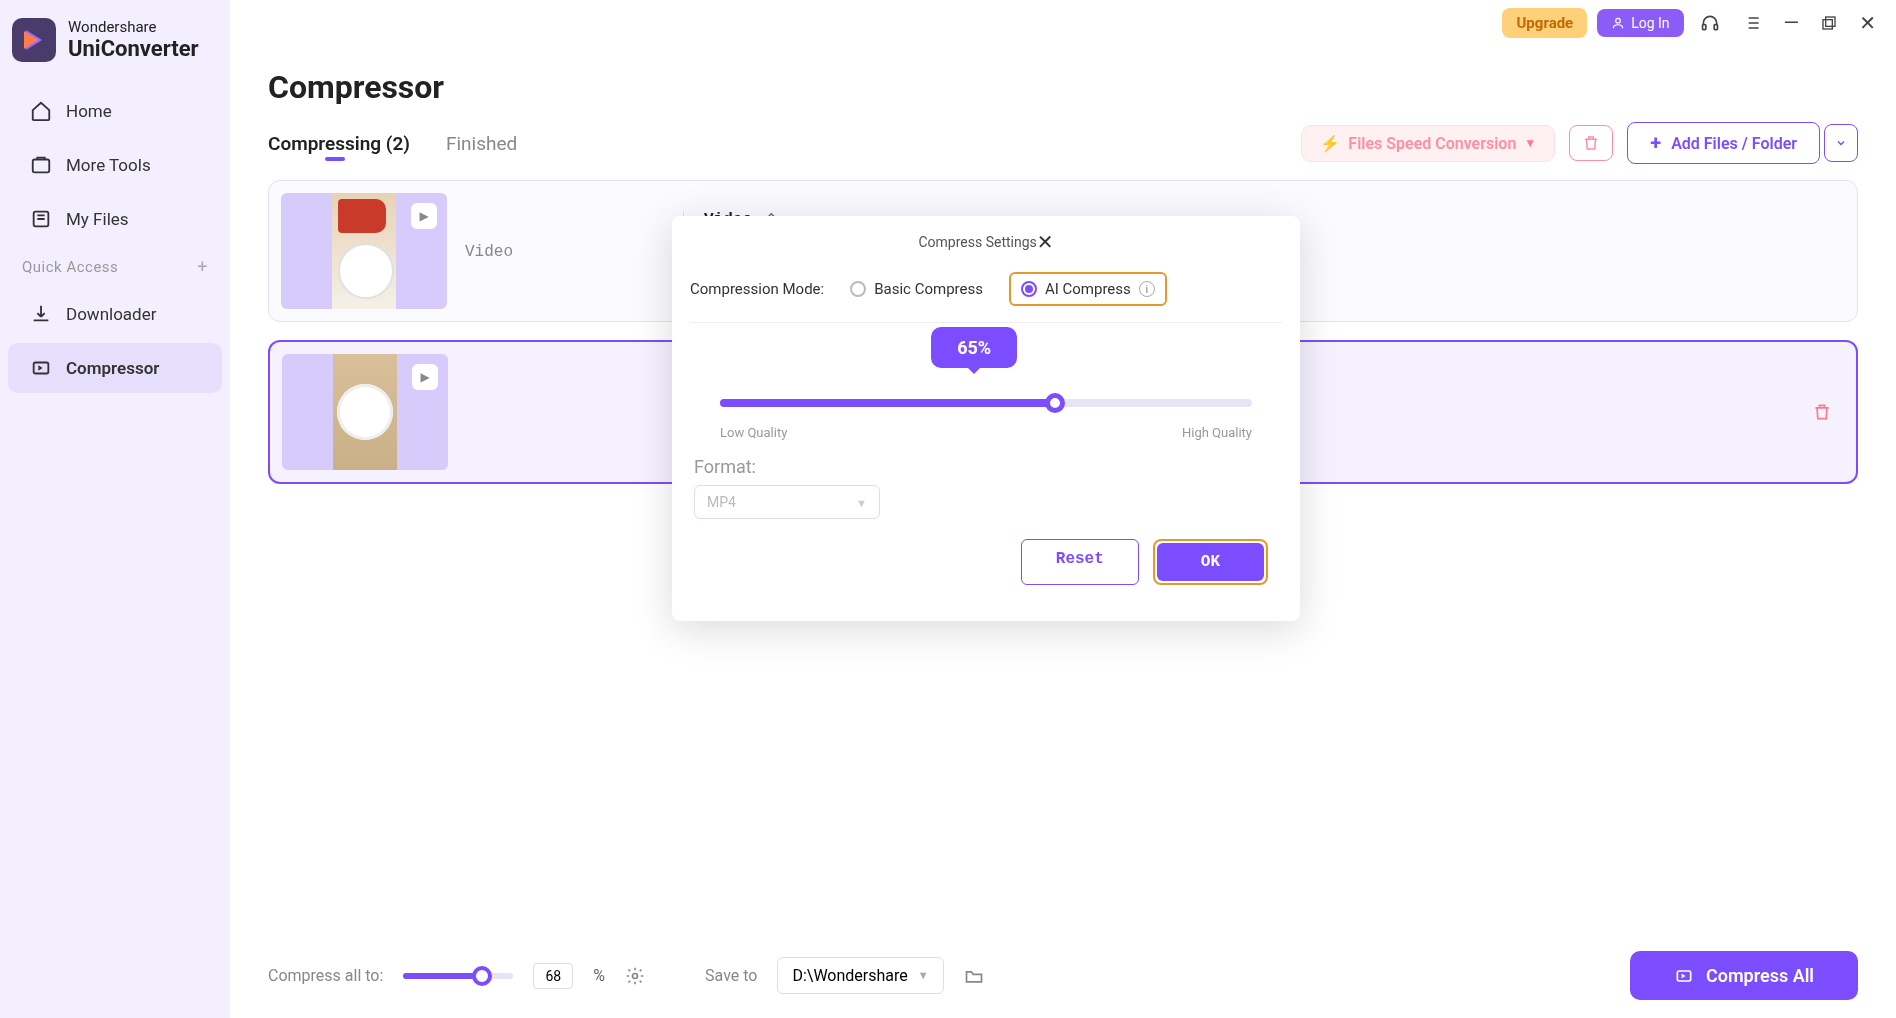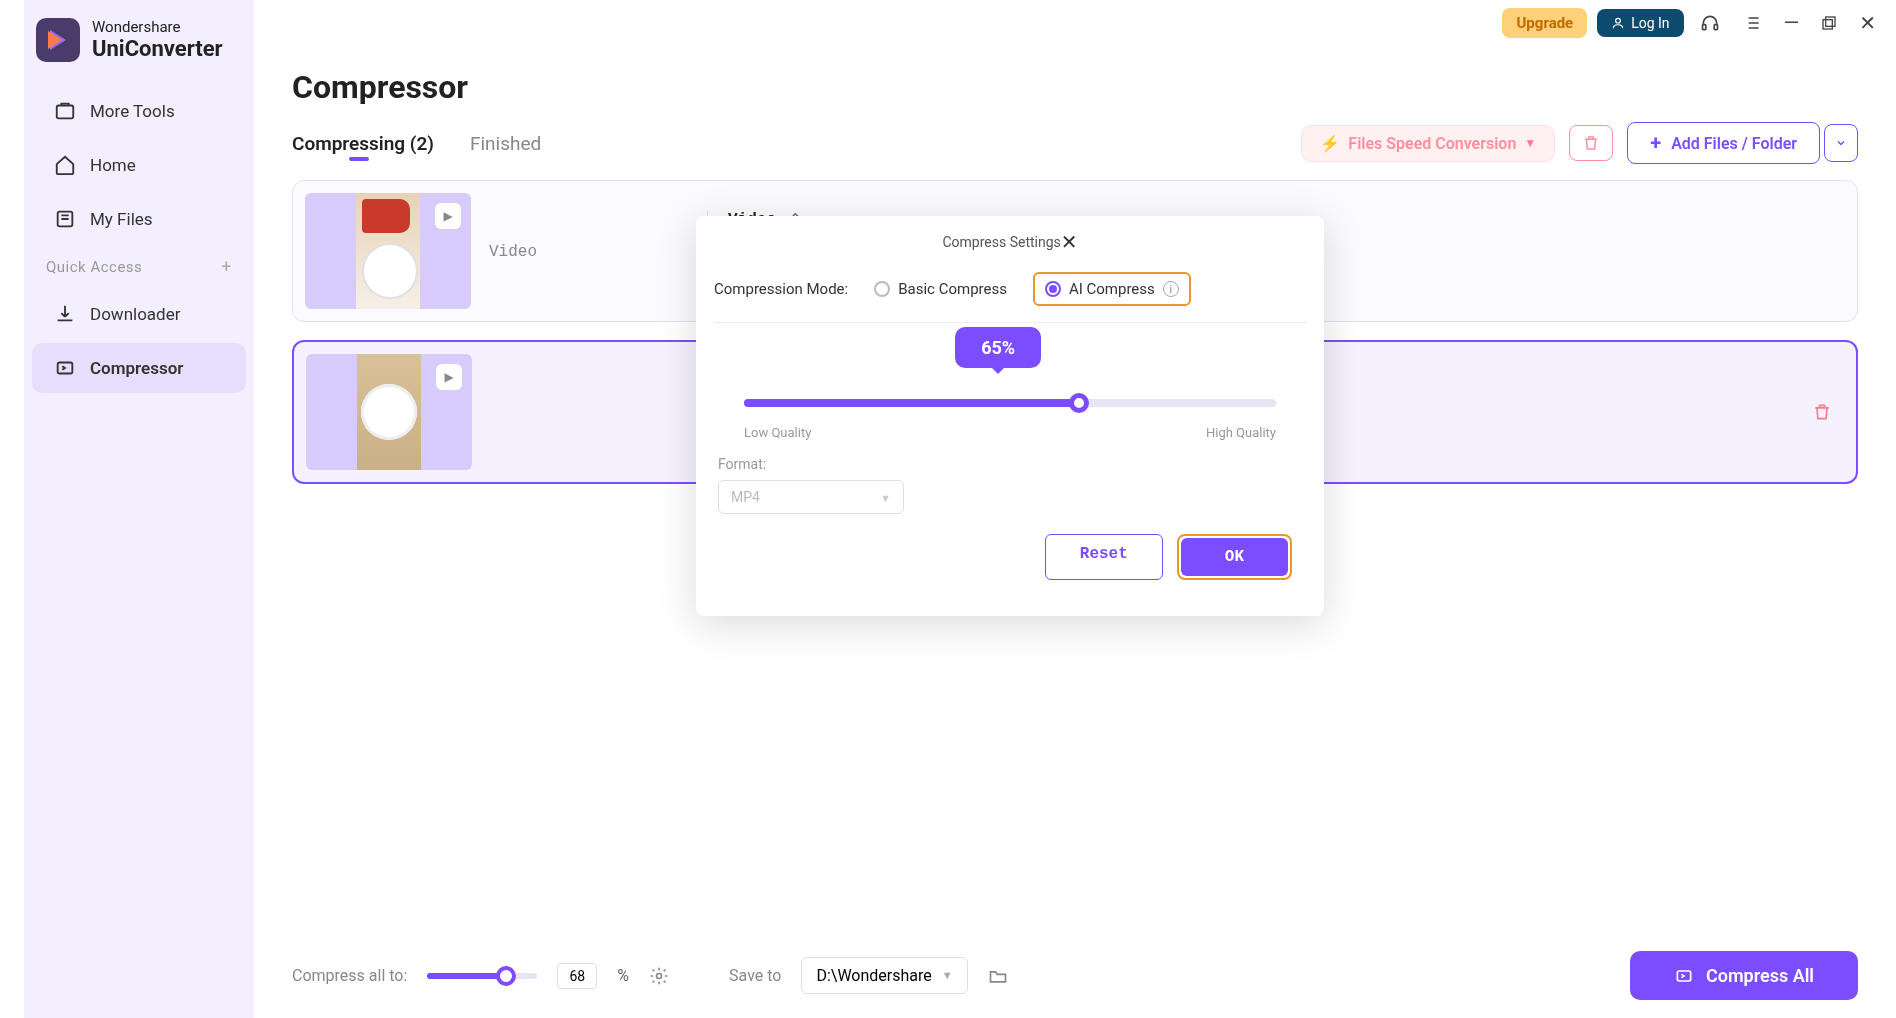--- a/index.html
+++ b/index.html
@@ -1,38 +1,38 @@
 <!DOCTYPE html>
 <html><head>
 <meta charset="utf-8">
 <style>
 * { margin: 0; padding: 0; box-sizing: border-box; font-family: -apple-system, BlinkMacSystemFont, 'Segoe UI', Roboto, sans-serif; }
 body { width: 1896px; height: 1018px; background: #fff; display: flex; overflow: hidden; }
 
 
-.sidebar { width: 230px; background: #f3efff; display: flex; flex-direction: column; padding-top: 18px; margin-left: 24px; }
+.sidebar { width: 230px; background: #f3efff; display: flex; flex-direction: column; padding-top: 18px; }
 .logo-area { display: flex; align-items: center; gap: 12px; padding: 0 12px 22px 12px; }
 .logo-badge { width: 44px; height: 44px; background: #4a3c6a; border-radius: 10px; display: flex; align-items: center; justify-content: center; position: relative; }
 .logo-tri { width: 0; height: 0; border-left: 16px solid #9b6cff; border-top: 10px solid transparent; border-bottom: 10px solid transparent; }
 .logo-tri::after { content:''; position:absolute; width:0;height:0; border-left:14px solid #ff7b4a; border-top:9px solid transparent; border-bottom:9px solid transparent; left: 12px; top: 13px; }
 .logo-text { display: flex; flex-direction: column; line-height: 1.15; }
 .logo-text .line1 { font-size: 15px; color: #222; }
 .logo-text .line2 { font-size: 22px; font-weight: 700; color: #222; }
 
 .nav-item { display: flex; align-items: center; gap: 14px; padding: 14px 22px; font-size: 17px; color: #333; cursor: pointer; border-radius: 10px; margin: 2px 8px; }
 .nav-item.active { background: #e6dffc; font-weight: 600; }
 .nav-icon { width: 22px; height: 22px; display: flex; align-items: center; justify-content: center; }
 .quick-access { display: flex; align-items: center; justify-content: space-between; padding: 10px 22px; color: #999; font-size: 15px; letter-spacing: 0.5px; font-family: 'Courier New', monospace; }
 .plus-mini { color: #aaa; font-size: 18px; cursor:pointer; }
 
 
 .main { flex: 1; display: flex; flex-direction: column; position: relative; }
 .titlebar { display: flex; justify-content: flex-end; align-items: center; gap: 10px; padding: 8px 14px; }
 .upgrade-btn { background: #ffd07a; color: #c26a00; font-weight: 700; padding: 6px 14px; border-radius: 8px; font-size: 15px; cursor:pointer; }
-.login-btn { background: #0c4a6e; color: #fff; padding: 6px 14px; border-radius: 8px; display: flex; align-items: center; gap: 6px; font-size: 14px; cursor:pointer; }
+.login-btn { background: #8b5cf6; color: #fff; padding: 6px 14px; border-radius: 8px; display: flex; align-items: center; gap: 6px; font-size: 14px; cursor:pointer; }
 .title-icon { color: #444; font-size: 20px; cursor:pointer; padding: 0 6px; }
 
 .page-title { font-size: 32px; font-weight: 700; color: #222; padding: 22px 38px 16px; }
 
 .tabs-row { display: flex; align-items: center; padding: 0 38px 16px; gap: 36px; }
 .tab { font-size: 19px; color: #888; cursor:pointer; position:relative; }
 .tab.active { color: #222; font-weight: 600; }
 .tab.active::after { content:''; position:absolute; left: 40%; bottom: -6px; width: 20px; height: 4px; background: #7c4dff; border-radius: 3px; }
 .tabs-right { margin-left: auto; display: flex; align-items: center; gap: 14px; }
 .high-speed { background: #fff1f2; color: #ff8fa0; border: 1px solid #ffdfe3; padding: 8px 18px; border-radius: 10px; display: flex; align-items: center; gap: 8px; font-weight: 600; font-size: 16px; cursor:pointer; }
@@ -74,21 +74,21 @@
 
 .slider-area { padding: 26px 30px 8px; position: relative; }
 .slider-bubble { position:absolute; left: 48%; top: 4px; transform: translateX(-50%); background:#7c4dff; color:#fff; font-weight:700; padding: 10px 26px; border-radius: 10px; font-size: 18px; }
 .slider-bubble::after { content:''; position:absolute; bottom:-6px; left:50%; transform:translateX(-50%); width:0;height:0; border-left:6px solid transparent; border-right:6px solid transparent; border-top:6px solid #7c4dff; }
 .slider-track { height: 8px; background: #e8e3f5; border-radius: 4px; margin-top: 50px; position:relative; }
 .slider-fill { height:8px; background:#7c4dff; border-radius:4px; width: 62%; }
 .slider-handle { position:absolute; left: 61%; top:-6px; width:20px; height:20px; background:#fff; border:5px solid #7c4dff; border-radius:50%; cursor:pointer; }
 .slider-labels { display:flex; justify-content:space-between; color:#999; font-size:13px; padding: 10px 30px 0; }
 
 .format-area { padding: 16px 4px 0; }
-.format-label { color:#999; font-size:14px; margin-bottom:8px; }
+.format-label { color:#999; font-size:18px; margin-bottom:8px; }
 .format-select { width: 186px; border:1px solid #e0dce8; border-radius:6px; padding: 8px 12px; color:#bbb; font-family:'Courier New', monospace; font-size:14px; display:flex; justify-content:space-between; align-items:flex-end; cursor:pointer; }
 
 .modal-footer { display:flex; justify-content:flex-end; gap:14px; padding: 20px 14px 16px; }
 .reset-btn { border:1.5px solid #7c4dff; color:#7c4dff; background:#fff; padding: 10px 34px; border-radius:6px; font-family:'Courier New', monospace; font-weight:600; cursor:pointer; }
 .ok-wrap { border:2px solid #e6982f; border-radius:8px; padding:2px; }
 .ok-btn { background:#7c4dff; color:#fff; padding: 10px 44px; border-radius:6px; font-family:'Courier New', monospace; font-weight:700; cursor:pointer; }
 
 
 .bottombar { margin-top:auto; display:flex; align-items:center; padding: 18px 38px; gap: 20px; border-top: 0; }
 .bb-label { color:#888; font-size:16px; }
@@ -115,33 +115,33 @@
       </div>
     <div class="logo-text">
       <span class="line1">Wondershare</span>
       <span class="line2">UniConverter</span>
     </div>
   </div>
 
   <div class="nav-item">
     <span class="nav-icon">
         <svg width="22" height="22" viewBox="0 0 24 24" fill="none" stroke="#333" stroke-width="2">
+          <path d="M3 11l9-8 9 8v10a1 1 0 0 1-1 1H4a1 1 0 0 1-1-1z"></path>
+        </svg>
+      </span>
+    <span>Home</span>
+  </div>
+  <div class="nav-item">
+    <span class="nav-icon">
+        <svg width="22" height="22" viewBox="0 0 24 24" fill="none" stroke="#333" stroke-width="2">
           <rect x="3" y="6" width="18" height="14" rx="2"></rect>
           <path d="M8 6V4h8v2"></path>
         </svg>
       </span>
     <span>More Tools</span>
-  </div>
-  <div class="nav-item">
-    <span class="nav-icon">
-        <svg width="22" height="22" viewBox="0 0 24 24" fill="none" stroke="#333" stroke-width="2">
-          <path d="M3 11l9-8 9 8v10a1 1 0 0 1-1 1H4a1 1 0 0 1-1-1z"></path>
-        </svg>
-      </span>
-    <span>Home</span>
   </div>
   <div class="nav-item">
     <span class="nav-icon">
         <svg width="22" height="22" viewBox="0 0 24 24" fill="none" stroke="#333" stroke-width="2">
           <rect x="4" y="4" width="16" height="16" rx="2"></rect>
           <path d="M8 8h8M8 12h8"></path>
         </svg>
       </span>
     <span>My Files</span>
   </div>

